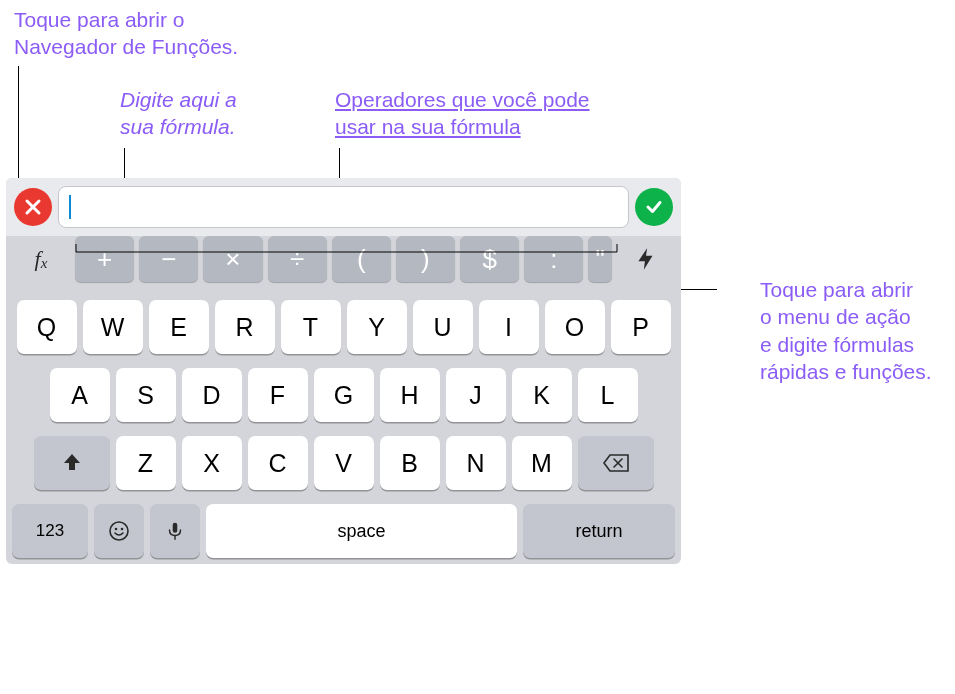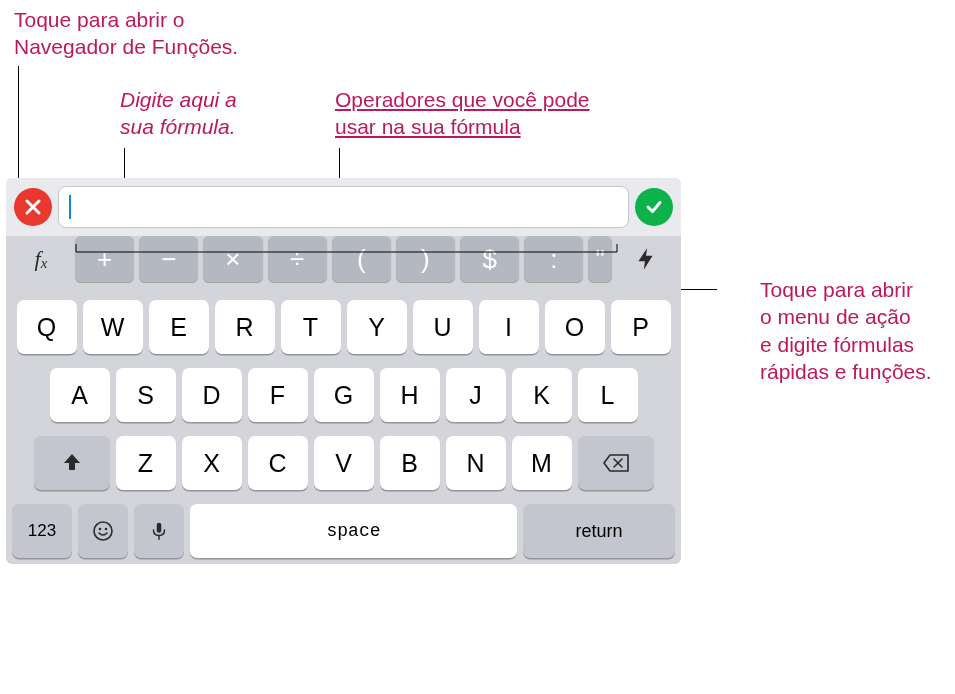--- a/index.html
+++ b/index.html
@@ -10,21 +10,21 @@
     background: #fff;
     position: relative;
     overflow: hidden;
   }
 
   
   .callout {
     position: absolute;
     font-size: 21px;
     line-height: 1.3;
-    color: #be185d;
+    color: #8b5cf6;
   }
   .callout-line {
     position: absolute;
     background: #000;
   }
 
   
   .keyboard-area {
     position: absolute;
     left: 6px;
@@ -116,24 +116,24 @@
     border-radius: 7px;
     box-shadow: 0 1.5px 0 rgba(0,0,0,0.3);
     display: flex;
     align-items: center;
     justify-content: center;
     font-size: 25px;
     color: #000;
   }
   .key.letter { width: 60px; }
   .key.shift, .key.backspace { width: 76px; background: #c3c6ce; }
-  .key.num { width: 60px; background: #c3c6ce; font-size: 17px; }
+  .key.num { width: 76px; background: #c3c6ce; font-size: 17px; }
   .key.emoji { width: 50px; background: #c3c6ce; }
   .key.mic { width: 50px; background: #c3c6ce; }
-  .key.space { flex: 1; background: #fff; font-size: 18px; font-family: Liberation Mono, monospace; }
+  .key.space { flex: 1; background: #fff; font-size: 18px; }
   .key.return { width: 152px; background: #c3c6ce; font-size: 18px; }
   .row2 { padding: 0 32px; }
   .row3 { }
   .row4 { }
 
   svg { display: block; }
 </style>
 </head>
 <body>
 

